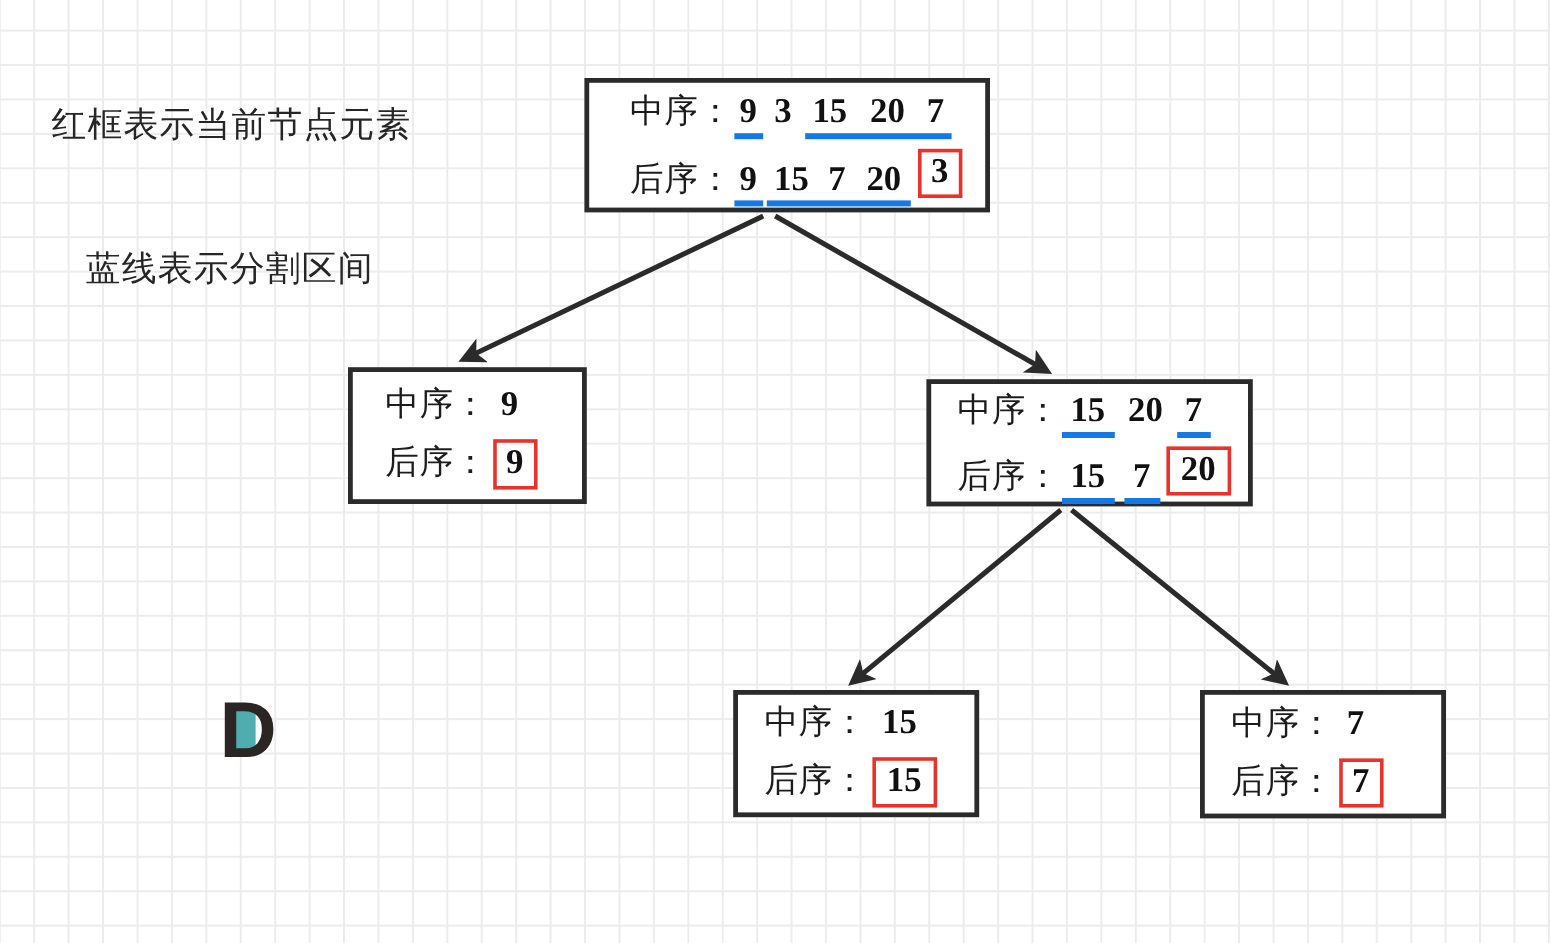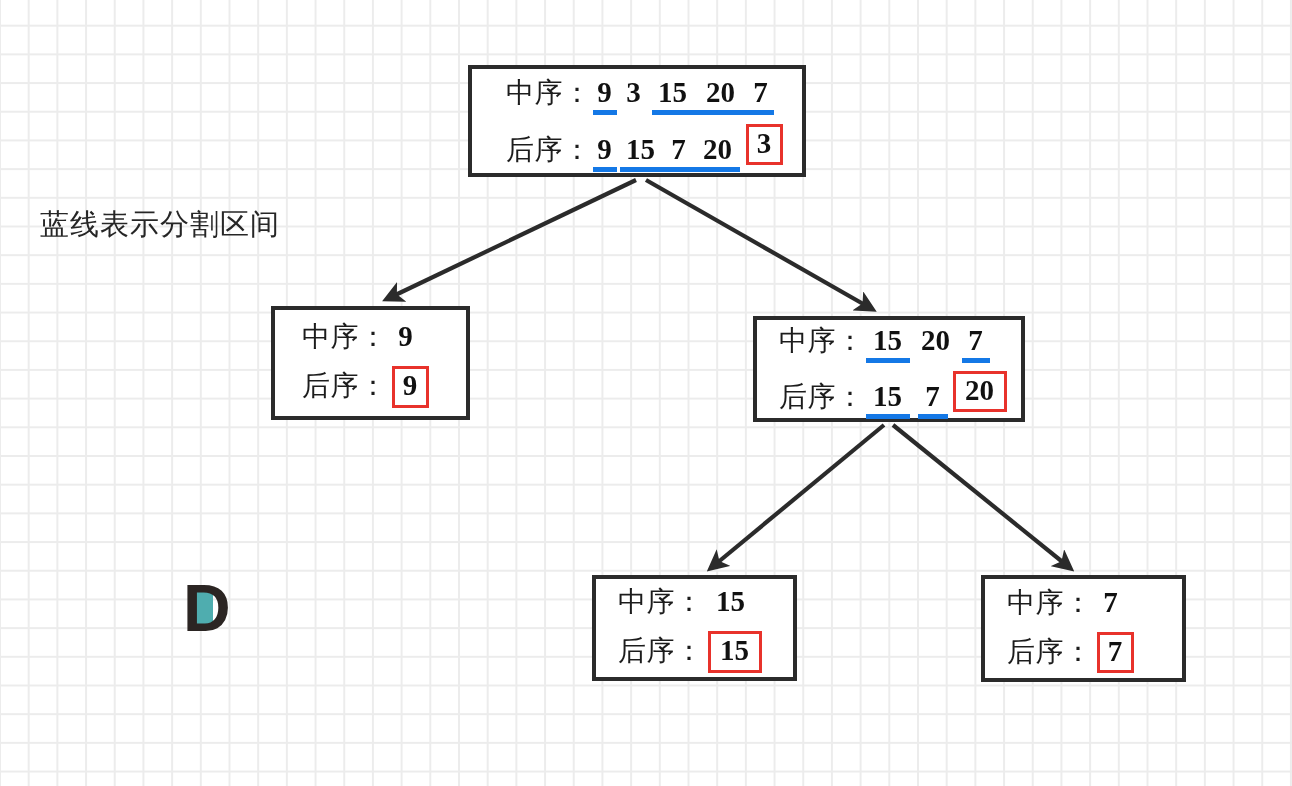--- a/index.html
+++ b/index.html
@@ -37,31 +37,32 @@
   .legend {
     position: absolute;
     left: 10px;
     top: 44px;
     font-size: 29px;
     line-height: 1.38;
     color: #262626;
     letter-spacing: 1px;
     white-space: pre;
   }
-  .legend .line2 { padding-left: 30px; display: block; }
+  .legend .line2 { padding-left: 30px; display: block; text-align: center; }
 
   
   .node {
     position: absolute;
     box-sizing: border-box;
     border: 4px solid #2b2b2b;
     background: #ffffff;
     display: flex;
     flex-direction: column;
     justify-content: center;
+    margin-left: 19px;
   }
   .row {
     display: flex;
     align-items: baseline;
     white-space: nowrap;
   }
   .row-label {
     font-size: 28px;
     color: #1c1c1c;
     letter-spacing: 0.5px;
@@ -164,21 +165,21 @@
         <path d="M0,0 L5.2,2.6 L0,5.2 L1.3,2.6 z" fill="#2b2b2b"></path>
       </marker>
     </defs>
     <line x1="636" y1="180" x2="387" y2="299" stroke="#2b2b2b" stroke-width="4.2" marker-end="url(#head)"></line>
     <line x1="646" y1="180" x2="872" y2="309" stroke="#2b2b2b" stroke-width="4.2" marker-end="url(#head)"></line>
     <line x1="884" y1="425" x2="711" y2="568" stroke="#2b2b2b" stroke-width="4.2" marker-end="url(#head)"></line>
     <line x1="893" y1="425" x2="1070" y2="568" stroke="#2b2b2b" stroke-width="4.2" marker-end="url(#head)"></line>
   </svg>
 
   <div class="legend">
-    <br>
+    <span>红框表示当前节点元素</span><br>
     <span class="line2">蓝线表示分割区间</span>
   </div>
 
   <div class="node" style="left:468px; top:65px; width:338px; height:112px; padding-left:34px;">
     <div class="row" style="margin-bottom:12px;">
       <span class="row-label">中序：</span>
       <span class="seq">
         <span class="tok u" style="width:26px;">9</span>
         <span class="tok" style="width:32px;">3</span>
         <span class="grp u">

